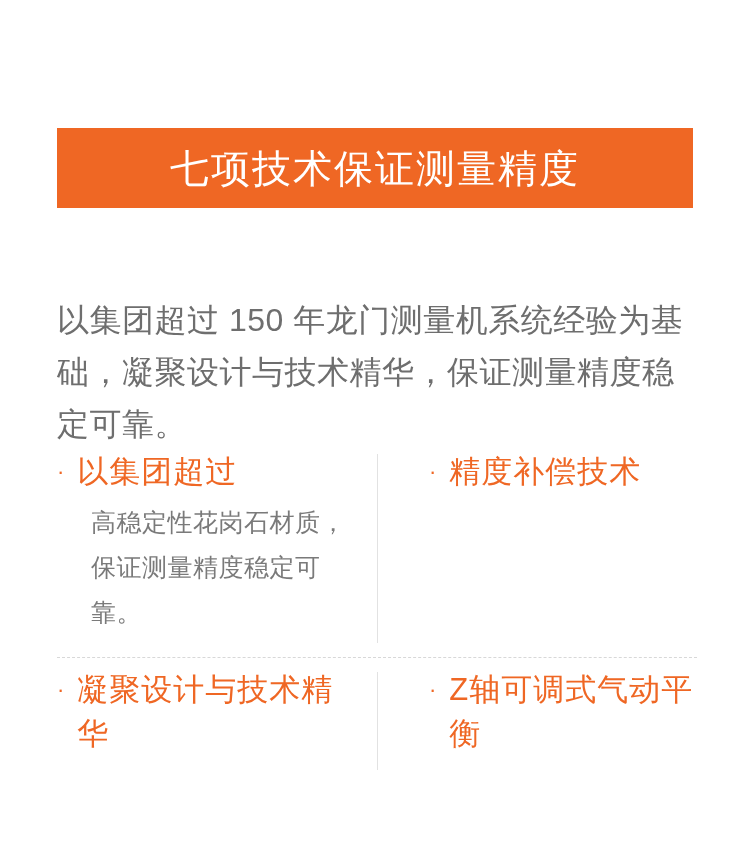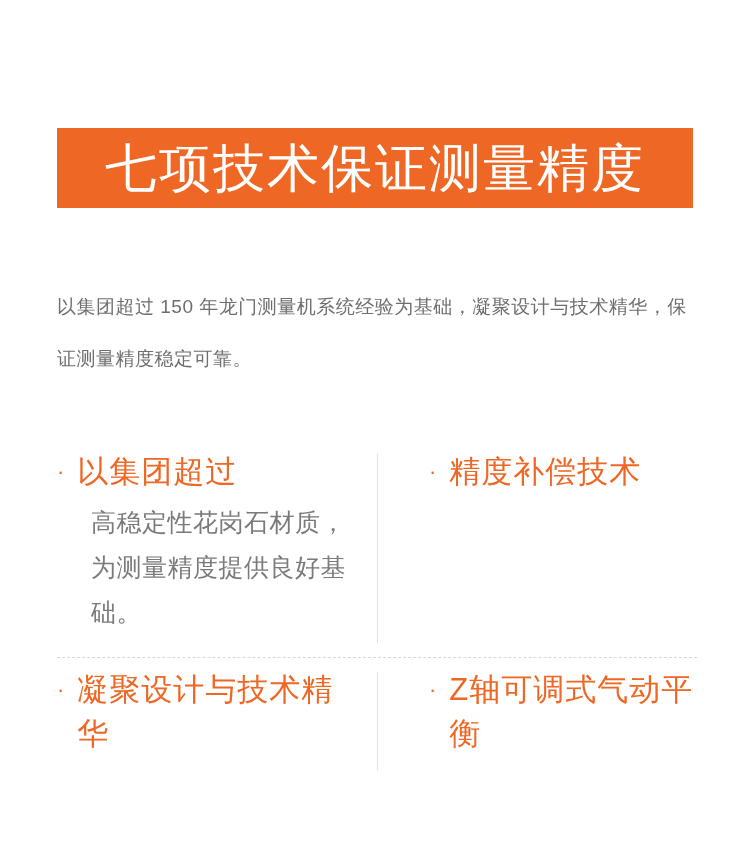--- a/index.html
+++ b/index.html
@@ -26,31 +26,31 @@
     top: 128px;
     width: 636px;
     height: 80px;
     background: #ef6724;
     display: flex;
     align-items: center;
     justify-content: center;
   }
   .banner-title {
     color: #ffffff;
-    font-size: 52px;
+    font-size: 39px;
     letter-spacing: 2px;
     font-weight: normal;
     line-height: 1;
   }
   .intro {
     position: absolute;
     left: 57px;
     top: 262px;
     width: 640px;
-    font-size: 19px;
+    font-size: 32px;
     line-height: 52px;
     color: #6e6e6e;
     letter-spacing: 0.5px;
   }
   .grid {
     position: absolute;
     left: 57px;
     top: 440px;
     width: 640px;
   }
@@ -119,21 +119,21 @@
   <p class="intro">以集团超过 150 年龙门测量机系统经验为基础，凝聚设计与技术精华，保证测量精度稳定可靠。</p>
 
   <div class="grid">
 
     <div class="row">
       <div class="cell left">
         <div class="cell-title">
           <span class="bullet">·</span>
           <span>以集团超过</span>
         </div>
-        <div class="cell-desc">高稳定性花岗石材质，为测量精度提供良好基础。</div>
+        <div class="cell-desc">高稳定性花岗石材质，保证测量精度稳定可靠。</div>
       </div>
       <div class="cell right">
         <div class="cell-title">
           <span class="bullet">·</span>
           <span>精度补偿技术</span>
         </div>
       </div>
     </div>
 
     <div class="row">

